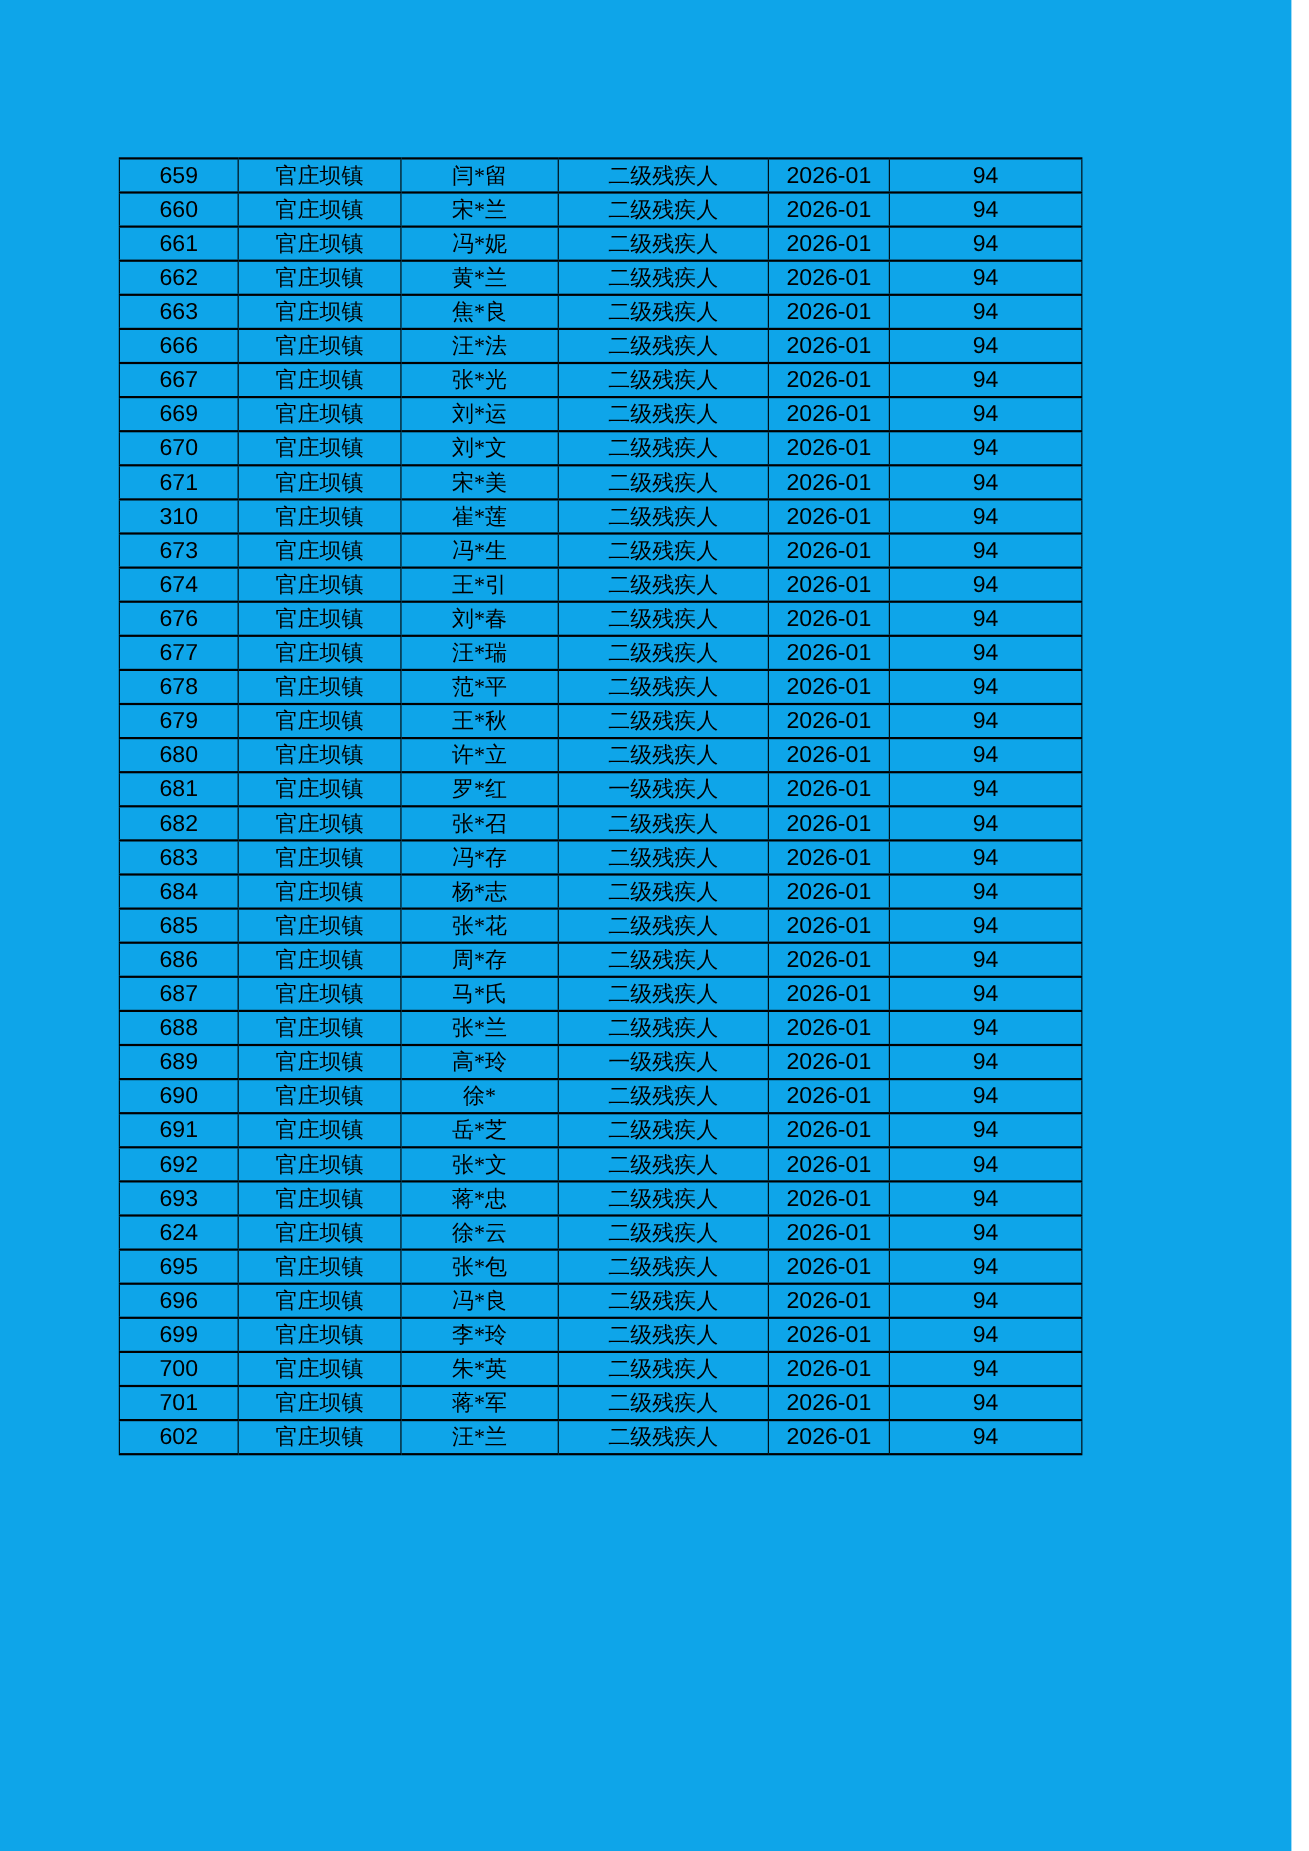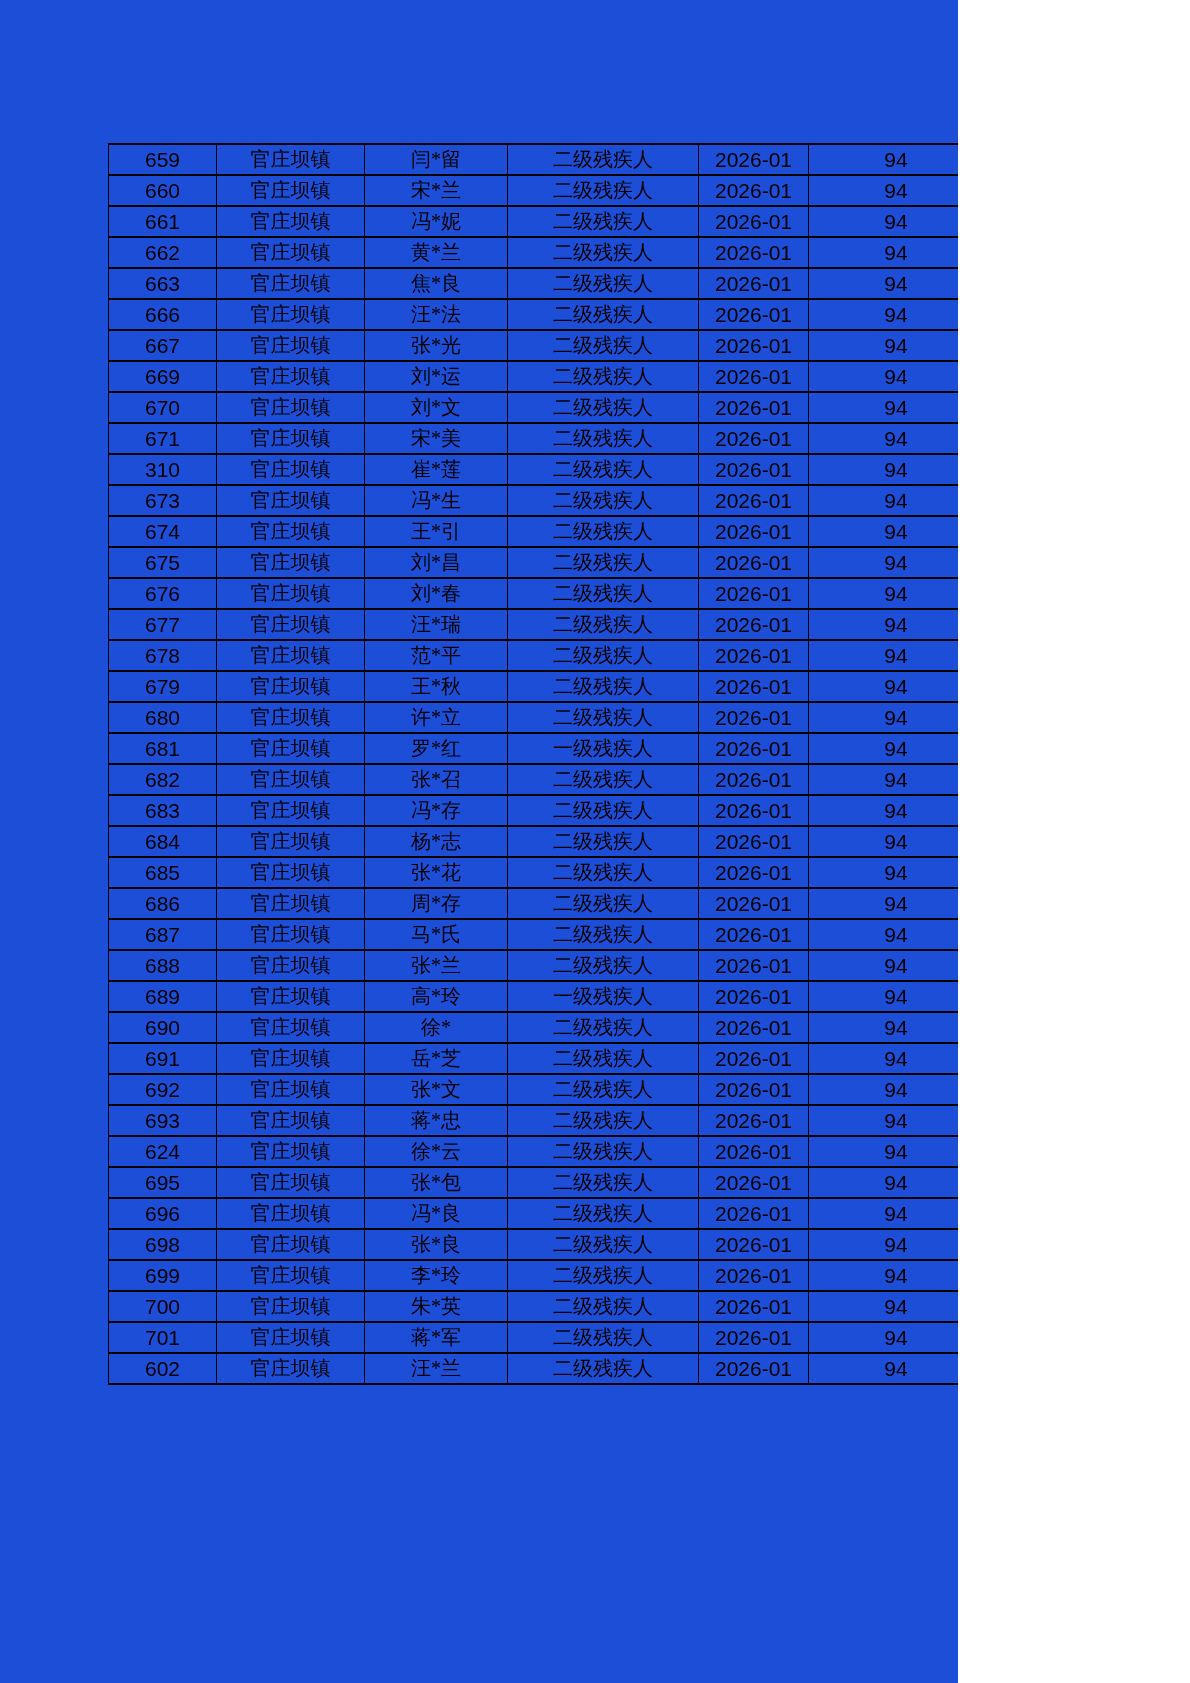--- a/index.html
+++ b/index.html
@@ -2,23 +2,23 @@
 <html><head>
 <meta charset="utf-8">
 <style>
   html, body {
     margin: 0;
     padding: 0;
     background: #ffffff;
   }
   .page {
     position: relative;
-    width: 958px;
+    width: 1174px;
     height: 1683px;
-    background: #1d4ed8;
+    background: #0ea5e9;
     overflow: hidden;
     font-family: "Liberation Sans", sans-serif;
     color: #000000;
   }
   .sheet {
     position: absolute;
     left: 108px;
     top: 143px;
     width: 875px;
   }
@@ -166,28 +166,20 @@
           </tr>
           <tr>
             <td class="num">674</td>
             <td class="cjk">官庄坝镇</td>
             <td class="cjk">王*引</td>
             <td class="cjk">二级残疾人</td>
             <td class="num">2026-01</td>
             <td class="num">94</td>
           </tr>
           <tr>
-            <td class="num">675</td>
-            <td class="cjk">官庄坝镇</td>
-            <td class="cjk">刘*昌</td>
-            <td class="cjk">二级残疾人</td>
-            <td class="num">2026-01</td>
-            <td class="num">94</td>
-          </tr>
-          <tr>
             <td class="num">676</td>
             <td class="cjk">官庄坝镇</td>
             <td class="cjk">刘*春</td>
             <td class="cjk">二级残疾人</td>
             <td class="num">2026-01</td>
             <td class="num">94</td>
           </tr>
           <tr>
             <td class="num">677</td>
             <td class="cjk">官庄坝镇</td>
@@ -337,28 +329,20 @@
             <td class="cjk">官庄坝镇</td>
             <td class="cjk">张*包</td>
             <td class="cjk">二级残疾人</td>
             <td class="num">2026-01</td>
             <td class="num">94</td>
           </tr>
           <tr>
             <td class="num">696</td>
             <td class="cjk">官庄坝镇</td>
             <td class="cjk">冯*良</td>
-            <td class="cjk">二级残疾人</td>
-            <td class="num">2026-01</td>
-            <td class="num">94</td>
-          </tr>
-          <tr>
-            <td class="num">698</td>
-            <td class="cjk">官庄坝镇</td>
-            <td class="cjk">张*良</td>
             <td class="cjk">二级残疾人</td>
             <td class="num">2026-01</td>
             <td class="num">94</td>
           </tr>
           <tr>
             <td class="num">699</td>
             <td class="cjk">官庄坝镇</td>
             <td class="cjk">李*玲</td>
             <td class="cjk">二级残疾人</td>
             <td class="num">2026-01</td>

